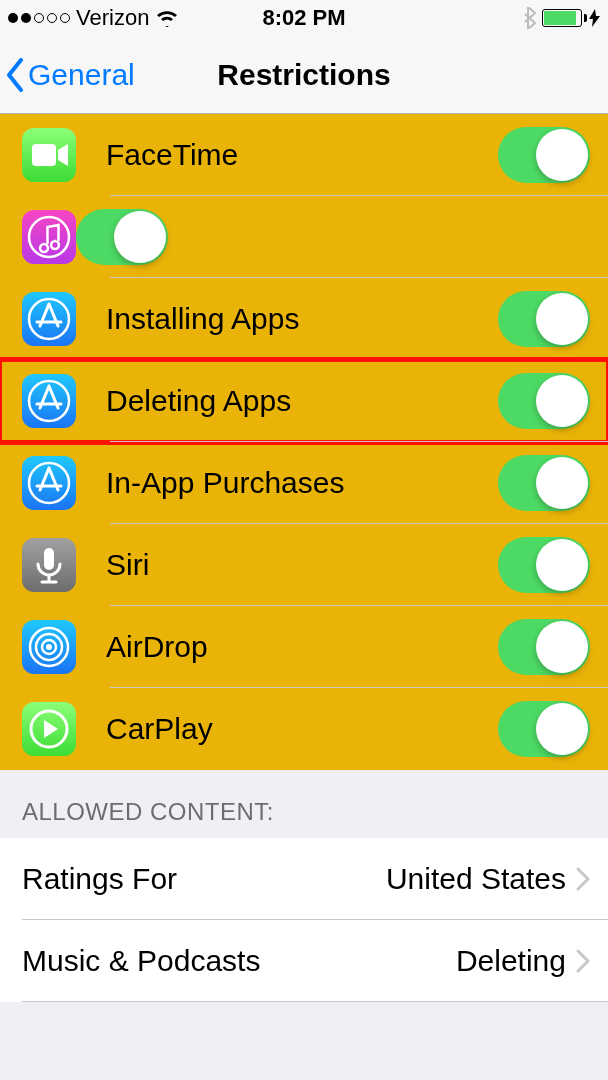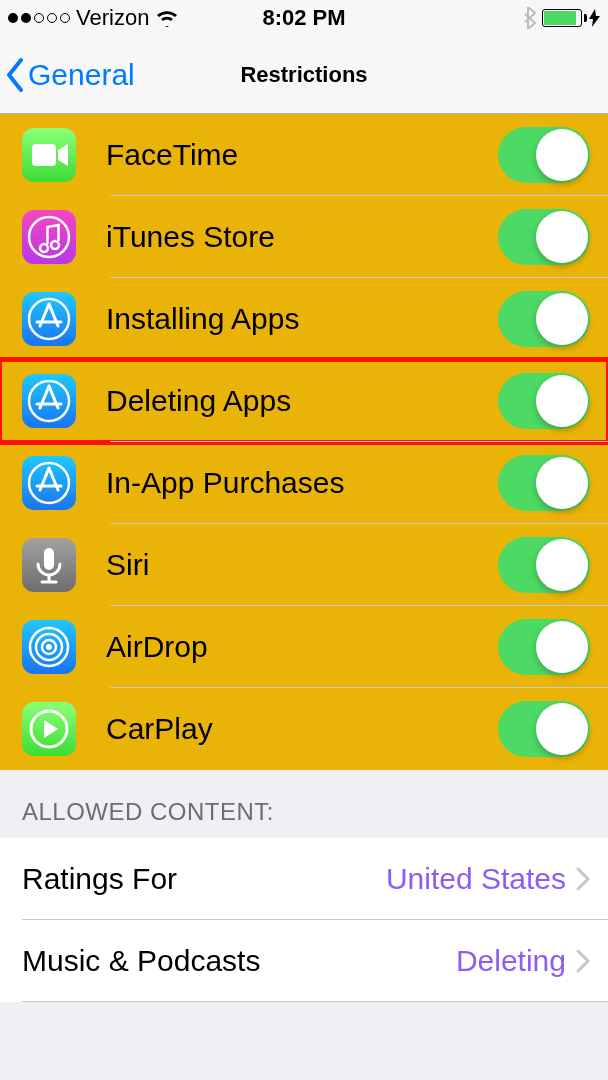--- a/index.html
+++ b/index.html
@@ -17,39 +17,39 @@
 .wifi-icon { display:inline-block; }
 .bt-icon { color:#bcbcbc; }
 .batt-wrap { display:flex; align-items:center; gap:2px; }
 .batt-body { position:relative; width:40px; height:18px; border:1.5px solid #000; border-radius:3px; overflow:hidden; }
 .batt-fill { position:absolute; left:1px; top:1px; bottom:1px; width:85%; background:#4cd964; border-radius:1px; }
 .batt-cap { width:3px; height:8px; background:#000; border-radius:0 2px 2px 0; }
 
 .nav-bar { height:78px; background:#f7f7f8; border-bottom:1px solid #b2b2b2; display:flex; align-items:center; position:relative; }
 .nav-back { display:flex; align-items:center; gap:4px; color:#007aff; font-size:30px; font-weight:400; cursor:pointer; padding-left:6px;justify-content:center; }
 .nav-chev { width:18px; height:34px; }
-.nav-title { position:absolute; left:50%; transform:translateX(-50%); font-size:22px; font-weight:600; }
+.nav-title { position:absolute; left:50%; transform:translateX(-50%); font-size:30px; font-weight:600; }
 
 .list { background:#eab308; }
 .list-row { display:flex; align-items:center; height:82px; padding:0 18px 0 22px; position:relative; }
 .list-row .sep { position:absolute; left:110px; right:0; bottom:0; height:1px; background:#c8c7cc; }
 .icon-sq { width:54px; height:54px; border-radius:12px; display:flex; align-items:center; justify-content:center; flex-shrink:0; }
 .row-label { flex:1; font-size:30px; margin-left:30px; font-weight:400; }
 
 .toggle { width:92px; height:56px; background:#4cd964; border-radius:28px; position:relative; cursor:pointer; }
 .toggle .knob { position:absolute; right:2px; top:2px; width:52px; height:52px; background:#fff; border-radius:50%; box-shadow:0 3px 6px rgba(0,0,0,0.25); }
 
 .highlight { outline:5px solid #ff1000; outline-offset:-2px; position:relative; z-index:2; }
 
 .section-header { padding:28px 22px 12px; font-size:24px; color:#6d6d72; letter-spacing:0.5px; }
 
 .disclosure-row { display:flex; align-items:center; height:82px; padding:0 18px 0 22px; background:#fff; position:relative; }
 .disclosure-row .sep { position:absolute; left:22px; right:0; bottom:0; height:1px; background:#c8c7cc; }
 .disclosure-row .dlabel { flex:1; font-size:30px; }
-.disclosure-row .dvalue { font-size:30px; color:#8b5cf6; margin-right:10px; }
+.disclosure-row .dvalue { font-size:30px; color:#000000; margin-right:10px; }
 .disclosure-row .chevr { color:#c7c7cc; }
 
 
 .bg-facetime { background:linear-gradient(#8cff78,#3cdc34); }
 .bg-itunes   { background:linear-gradient(#f646c2,#b838e8); }
 .bg-appstore { background:linear-gradient(#1fc8fc,#1a74f4); }
 .bg-siri     { background:linear-gradient(#a1a1a1,#6d6d6d); }
 .bg-airdrop  { background:linear-gradient(#1fc8fc,#1a74f4); }
 .bg-carplay  { background:linear-gradient(#8cff78,#3cdc34); }
 
@@ -115,21 +115,20 @@
         <div class="knob"></div>
       </div>
       <div class="sep"></div>
     </div>
     <div class="list-row">
       <div class="icon-sq bg-itunes">
         <svg width="54" height="54" viewBox="0 0 54 54">
           <use href="#ic-itunes"></use>
         </svg>
       </div>
-      <div class="row-label">iTunes Store</div>
       <div class="toggle">
         <div class="knob"></div>
       </div>
       <div class="sep"></div>
     </div>
     <div class="list-row">
       <div class="icon-sq bg-appstore">
         <svg width="54" height="54" viewBox="0 0 54 54">
           <use href="#ic-appstore"></use>
         </svg>

